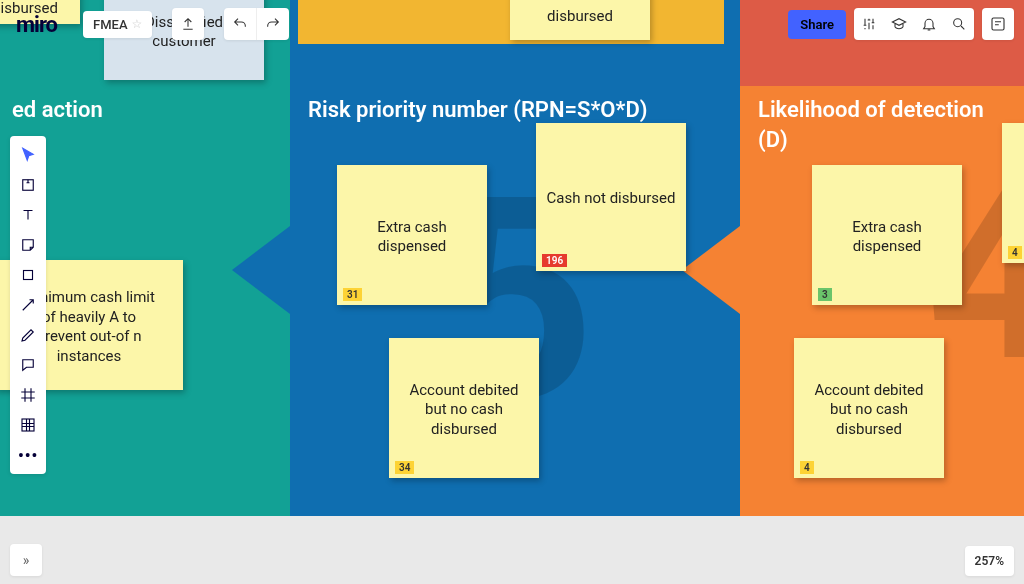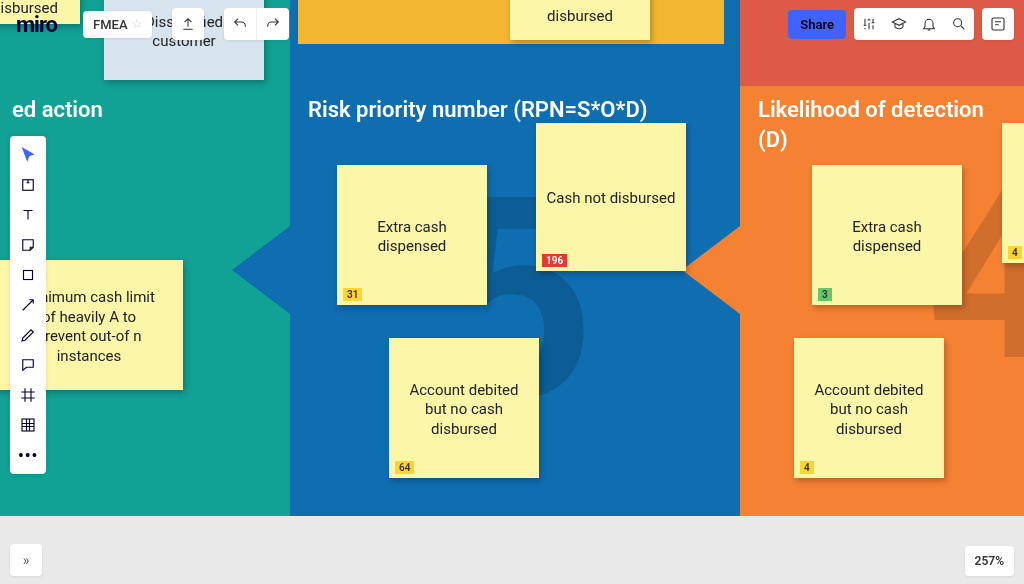--- a/index.html
+++ b/index.html
@@ -300,21 +300,21 @@
   <span class="tag yellow">31</span>
 </div>
 
 <div class="sticky" style="left:536px; top:123px; width:150px; height:148px;">
   <div class="sticky-text">Cash not disbursed</div>
   <span class="tag red">196</span>
 </div>
 
 <div class="sticky" style="left:389px; top:338px; width:150px; height:140px;">
   <div class="sticky-text">Account debited but no cash disbursed</div>
-  <span class="tag yellow">64</span>
+  <span class="tag yellow">34</span>
 </div>
 
 <div class="sticky" style="left:812px; top:165px; width:150px; height:140px;">
   <div class="sticky-text">Extra cash dispensed</div>
   <span class="tag green">3</span>
 </div>
 
 <div class="sticky" style="left:1002px; top:123px; width:80px; height:140px;">
 
   <span class="tag yellow">4</span>

